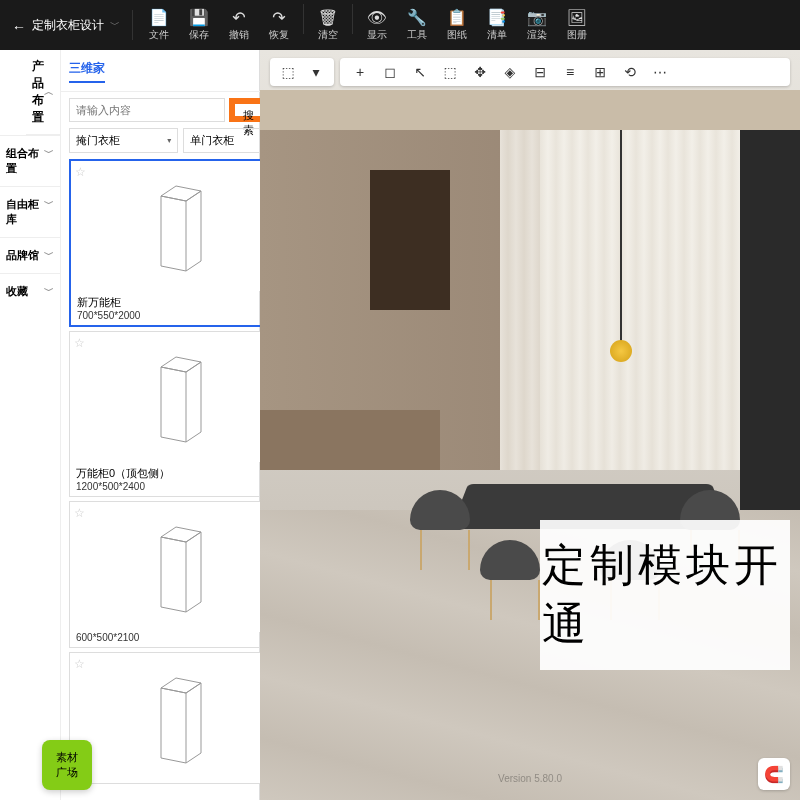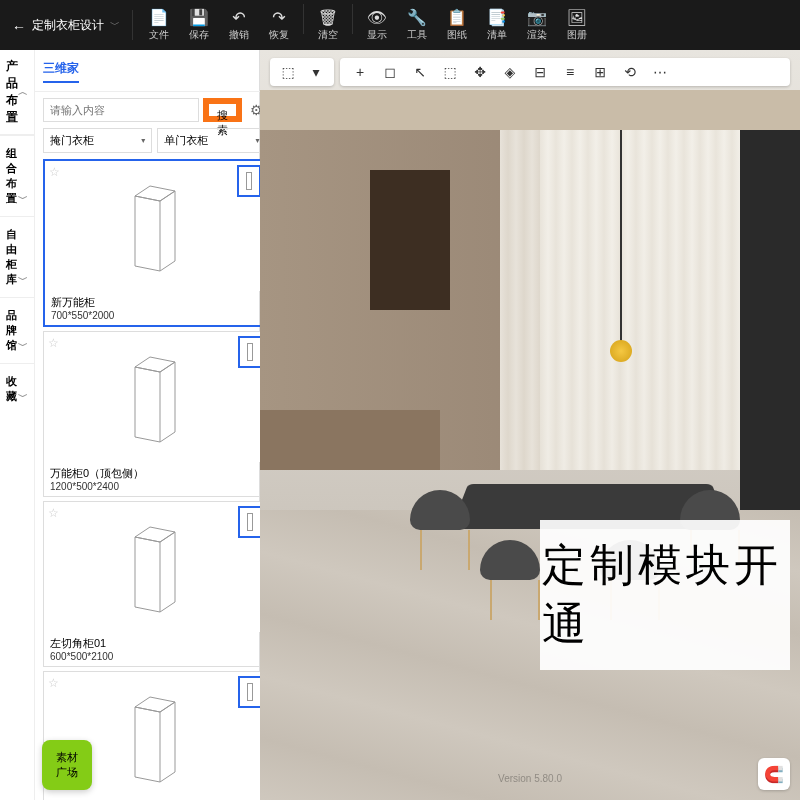--- a/index.html
+++ b/index.html
@@ -13,24 +13,24 @@
 .top-sep { width: 1px; height: 30px; background: #333; }
 .top-tools { display: flex; gap: 8px; padding: 0 10px; }
 .top-tool { display: flex; flex-direction: column; align-items: center; gap: 2px; padding: 4px 6px; cursor: pointer; }
 .top-tool-icon { width: 18px; height: 18px; display: flex; align-items: center; justify-content: center; font-size: 16px; color: #ddd; }
 .top-tool-label { font-size: 10px; color: #ccc; }
 
 .main { display: flex; height: 750px; }
 
 .left-panel { width: 260px; display: flex; border-right: 1px solid #ddd; }
 .nav-col { width: 70px; border-right: 1px solid #eee; }
-.nav-header { display: flex; align-items: center; justify-content: space-between; padding: 8px 6px; font-size: 12px; font-weight: bold; border-bottom: 1px solid #eee; }
+.nav-header { display: flex; align-items: center; justify-content: space-between; padding: 8px 6px; font-size: 12px; font-weight: bold; border-bottom: 1px solid #eee; margin-left: 26px; }
 .nav-item { padding: 10px 8px; font-size: 11px; color: #333; cursor: pointer; }
 .nav-item.active { color: #2563eb; }
-.nav-group { display: flex; align-items: flex-end; justify-content: space-between; padding: 10px 6px; font-size: 11px; font-weight: bold; border-top: 1px solid #eee; cursor: pointer; }
+.nav-group { display: flex; align-items: flex-start; justify-content: space-between; padding: 10px 6px; font-size: 11px; font-weight: bold; border-top: 1px solid #eee; cursor: pointer; }
 .nav-chevron { color: #999; font-size: 10px; }
 
 .content-col { flex: 1; display: flex; flex-direction: column; }
 .tab-row { padding: 8px; border-bottom: 1px solid #eee; }
 .tab-active { color: #2563eb; font-size: 12px; font-weight: bold; border-bottom: 2px solid #2563eb; padding-bottom: 4px; display: inline-block; }
 .search-row { display: flex; align-items: center; gap: 4px; padding: 6px 8px; }
 .search-input { flex: 1; border: 1px solid #ddd; padding: 4px 6px; font-size: 11px; height: 24px; }
 .search-btn { border: 6px solid #f97316; background: #fff; padding: 4px 8px; font-size: 11px; height: 24px; cursor: pointer; }
 .filter-icon { font-size: 14px; color: #666; cursor: pointer; padding: 0 4px; }
 .dropdown-row { display: flex; gap: 5px; padding: 0 8px 6px; }
@@ -213,21 +213,20 @@
           <div class="item-card">
     <div class="item-thumb">
       <span class="fav-icon">☆</span>
       <div class="variant-box">
                 <div class="variant-inner"></div>
               </div>
       <svg class="cabinet-svg" viewBox="0 0 60 100">
         <path d="M10 20 L10 90 L35 95 L35 25 Z M35 25 L50 15 L50 85 L35 95 M10 20 L25 10 L50 15 L35 25 Z" fill="none" stroke="#999" stroke-width="1"></path>
       </svg>
     </div>
-    <div class="item-name">左切角柜01</div>
     <div class="item-dims">600*500*2100</div>
   </div>
           <div class="item-card">
     <div class="item-thumb">
       <span class="fav-icon">☆</span>
       <div class="variant-box">
                 <div class="variant-inner"></div>
               </div>
       <svg class="cabinet-svg" viewBox="0 0 60 100">
         <path d="M10 20 L10 90 L35 95 L35 25 Z M35 25 L50 15 L50 85 L35 95 M10 20 L25 10 L50 15 L35 25 Z" fill="none" stroke="#999" stroke-width="1"></path>

